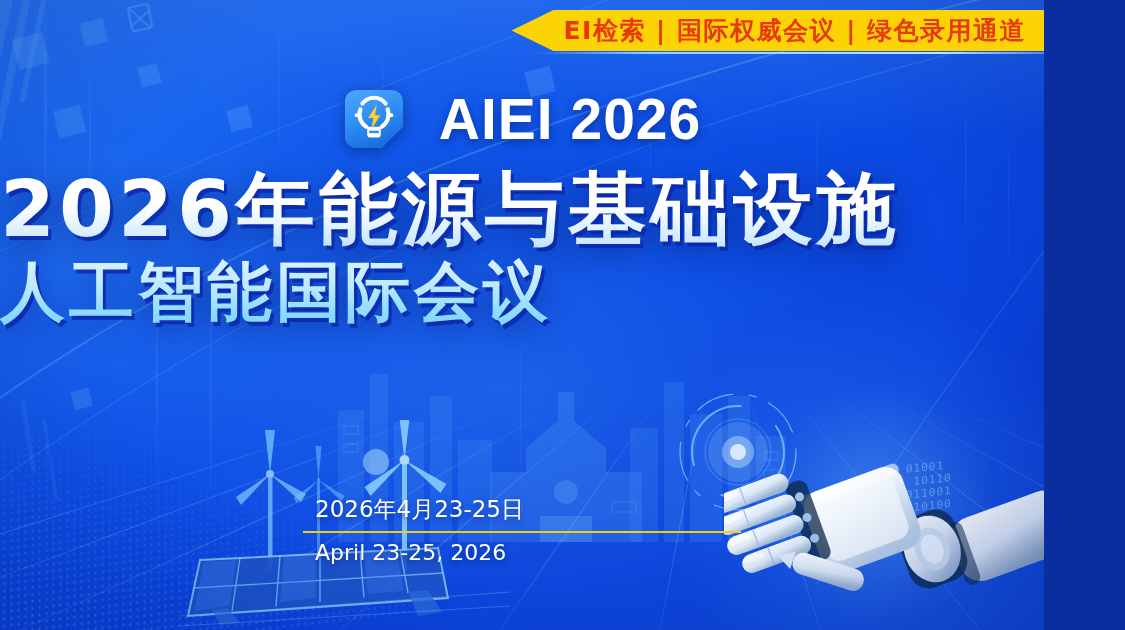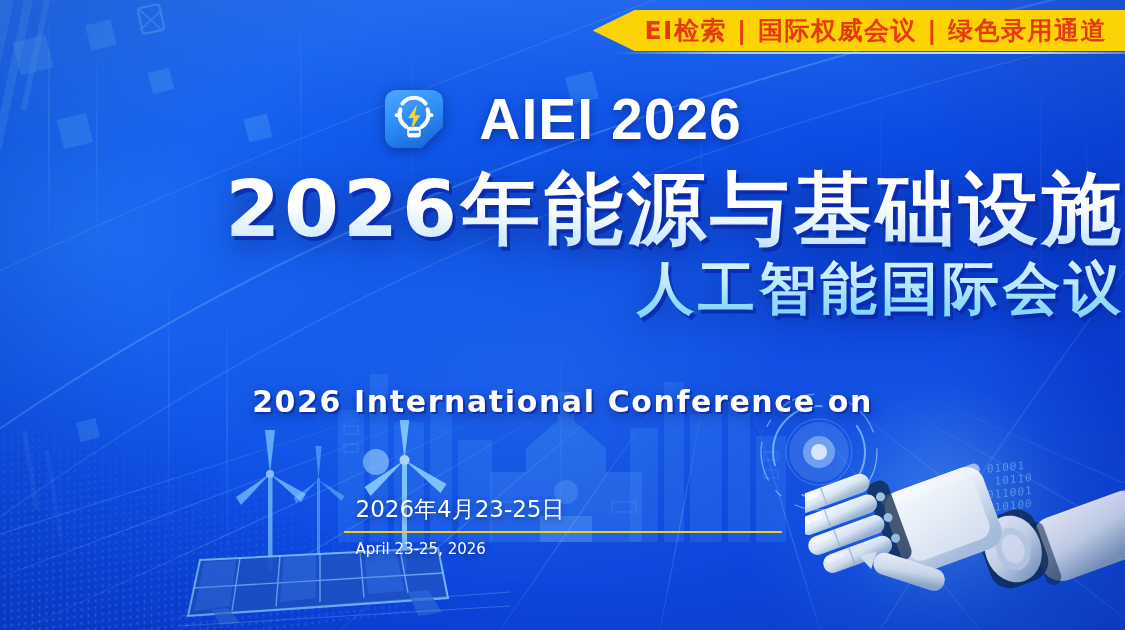--- a/index.html
+++ b/index.html
@@ -5,21 +5,21 @@
 <style>
   html, body {
     margin: 0;
     padding: 0;
     background: #0a2ea0;
   }
   * { box-sizing: border-box; }
 
   .banner {
     position: relative;
-    width: 1125px;
+    width: 1044px;
     height: 630px;
     overflow: hidden;
     font-family: "Liberation Sans", "DejaVu Sans", sans-serif;
     background: linear-gradient(160deg, #1160ee 0%, #0d53e8 28%, #0a46e0 55%, #0a3fd8 75%, #0f46d8 100%);
   }
 
   
   .bg-layer { position: absolute; inset: 0; pointer-events: none; }
 
   .bg-radial-left {
@@ -159,41 +159,41 @@
     letter-spacing: 1px;
     line-height: 1;
     text-shadow: 0 3px 10px rgba(3,26,110,0.55);
     font-family: "Liberation Sans", "DejaVu Sans", sans-serif;
   }
 
   
   .title-block {
     position: absolute;
     top: 168px; left: 0; right: 0;
-    text-align: right;
+    text-align: left;
     z-index: 6;
   }
   .title-line {
     font-family: "DejaVu Sans", "Liberation Sans", sans-serif;
     font-weight: 700;
     line-height: 1.06;
     letter-spacing: 4px;
     white-space: nowrap;
   }
   .title-line-1 {
     font-size: 79px;
     background: linear-gradient(180deg, #ffffff 0%, #ffffff 42%, #e6f4ff 66%, #bfe2ff 100%);
     -webkit-background-clip: text;
             background-clip: text;
     -webkit-text-fill-color: transparent;
     color: transparent;
     filter: drop-shadow(3px 4px 0px rgba(10,40,170,0.85)) drop-shadow(0 6px 16px rgba(4,24,110,0.5));
   }
   .title-line-2 {
-    font-size: 57px;
+    font-size: 65px;
     margin-top: 6px;
     background: linear-gradient(180deg, #d9f3ff 0%, #bdeaff 40%, #93dcff 75%, #7fd3ff 100%);
     -webkit-background-clip: text;
             background-clip: text;
     -webkit-text-fill-color: transparent;
     color: transparent;
     filter: drop-shadow(3px 4px 0px rgba(10,40,175,0.85)) drop-shadow(0 6px 16px rgba(4,24,110,0.45));
   }
 
   
@@ -227,21 +227,21 @@
     align-items: baseline;
     color: #ffffff;
     white-space: nowrap;
   }
   .meta-date { width: 248px; padding-left: 12px; }
   .meta-venue { flex: 1; padding-left: 10px; }
 
   .meta-row-cn { font-size: 23px; font-weight: 400; padding-bottom: 6px;
     font-family: "DejaVu Sans", "Liberation Sans", sans-serif;
     text-shadow: 0 2px 6px rgba(4,24,110,0.6); }
-  .meta-row-en { font-size: 15px; font-weight: 400; padding-top: 7px;
+  .meta-row-en { font-size: 22px; font-weight: 400; padding-top: 7px;
     font-family: "DejaVu Sans", "Liberation Sans", sans-serif;
     text-shadow: 0 2px 6px rgba(4,24,110,0.6); align-items: center; }
 
   .meta-divider {
     height: 2px;
     background: #f2cf17;
     width: 100%;
   }
 </style>
 </head>
@@ -560,21 +560,20 @@
     </svg>
     <span class="acronym">AIEI 2026</span>
   </div>
 
   <div class="title-block">
     <div class="title-line title-line-1">2026年能源与基础设施</div>
     <div class="title-line title-line-2">人工智能国际会议</div>
   </div>
 
   <div class="subtitle-block">
-    <div class="subtitle-line">2026 International Conference on</div>
   </div>
 
   <div class="meta-block">
     <div class="meta-row meta-row-cn">
       <span class="meta-date">2026年4月23-25日</span>
     </div>
     <div class="meta-divider"></div>
     <div class="meta-row meta-row-en">
       <span class="meta-date">April 23-25, 2026</span>
     </div>

